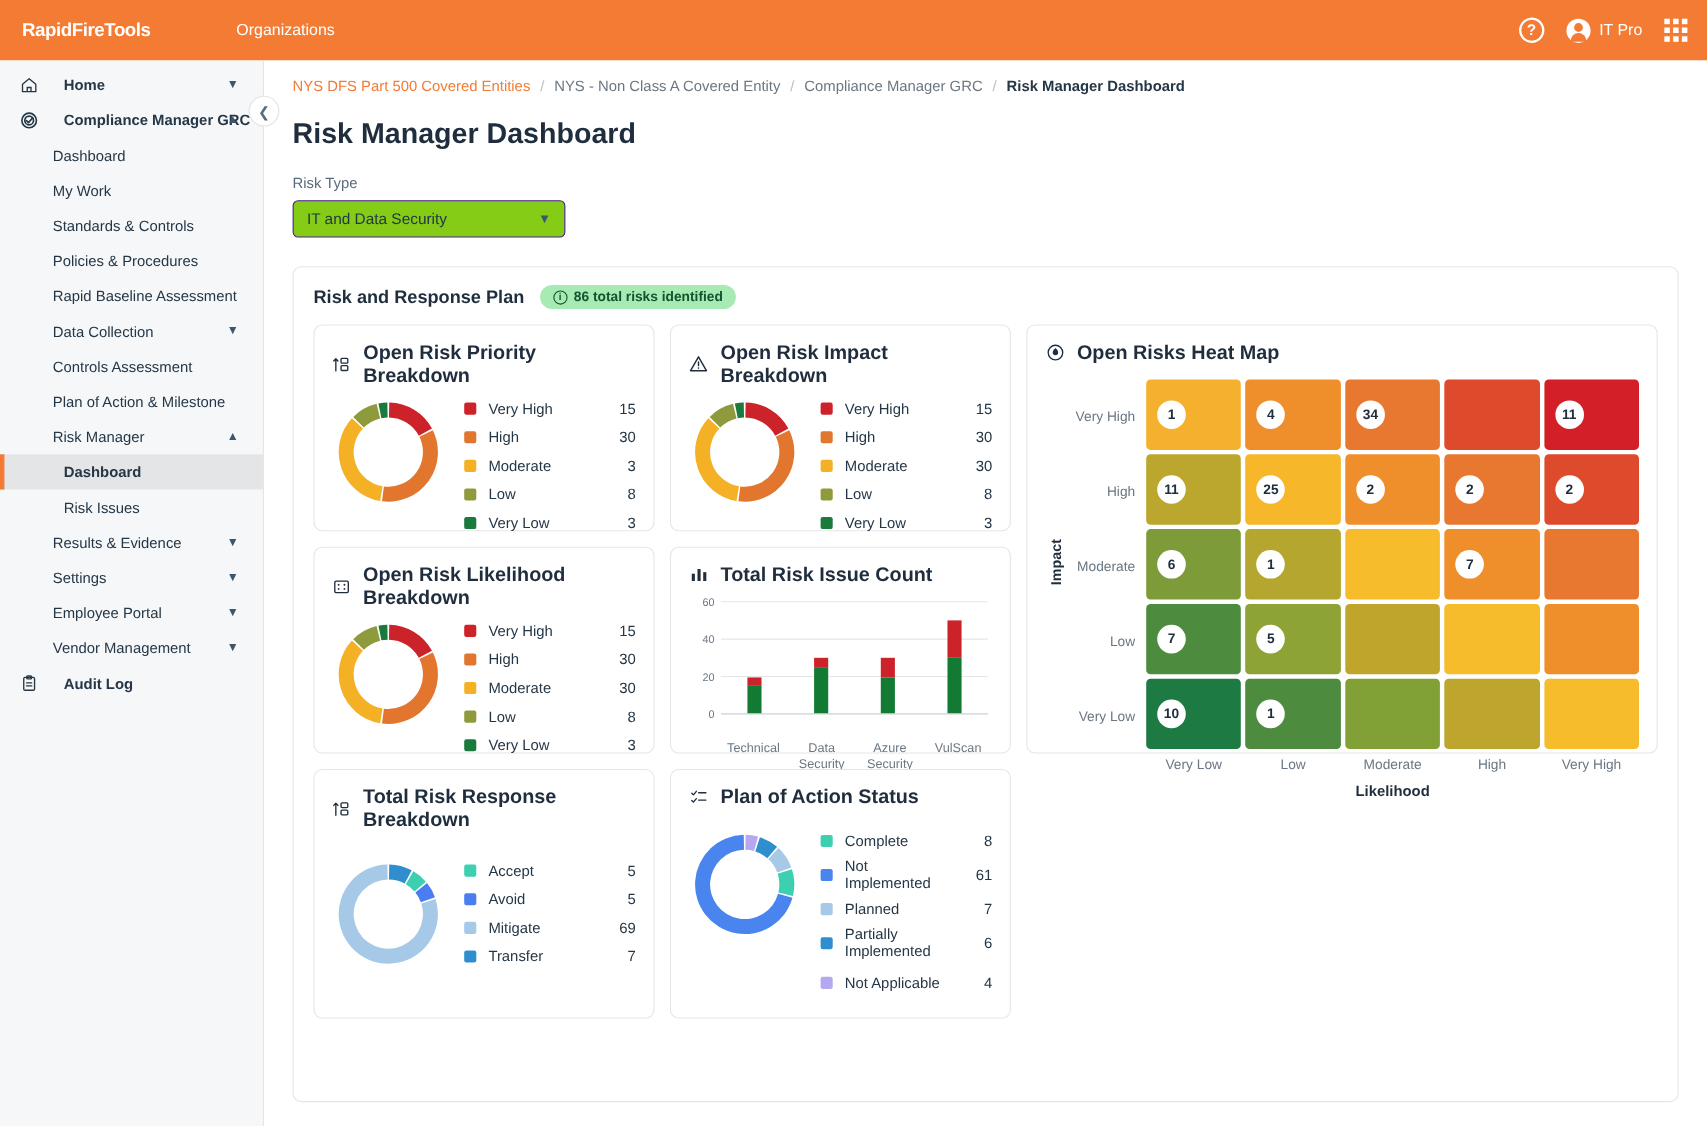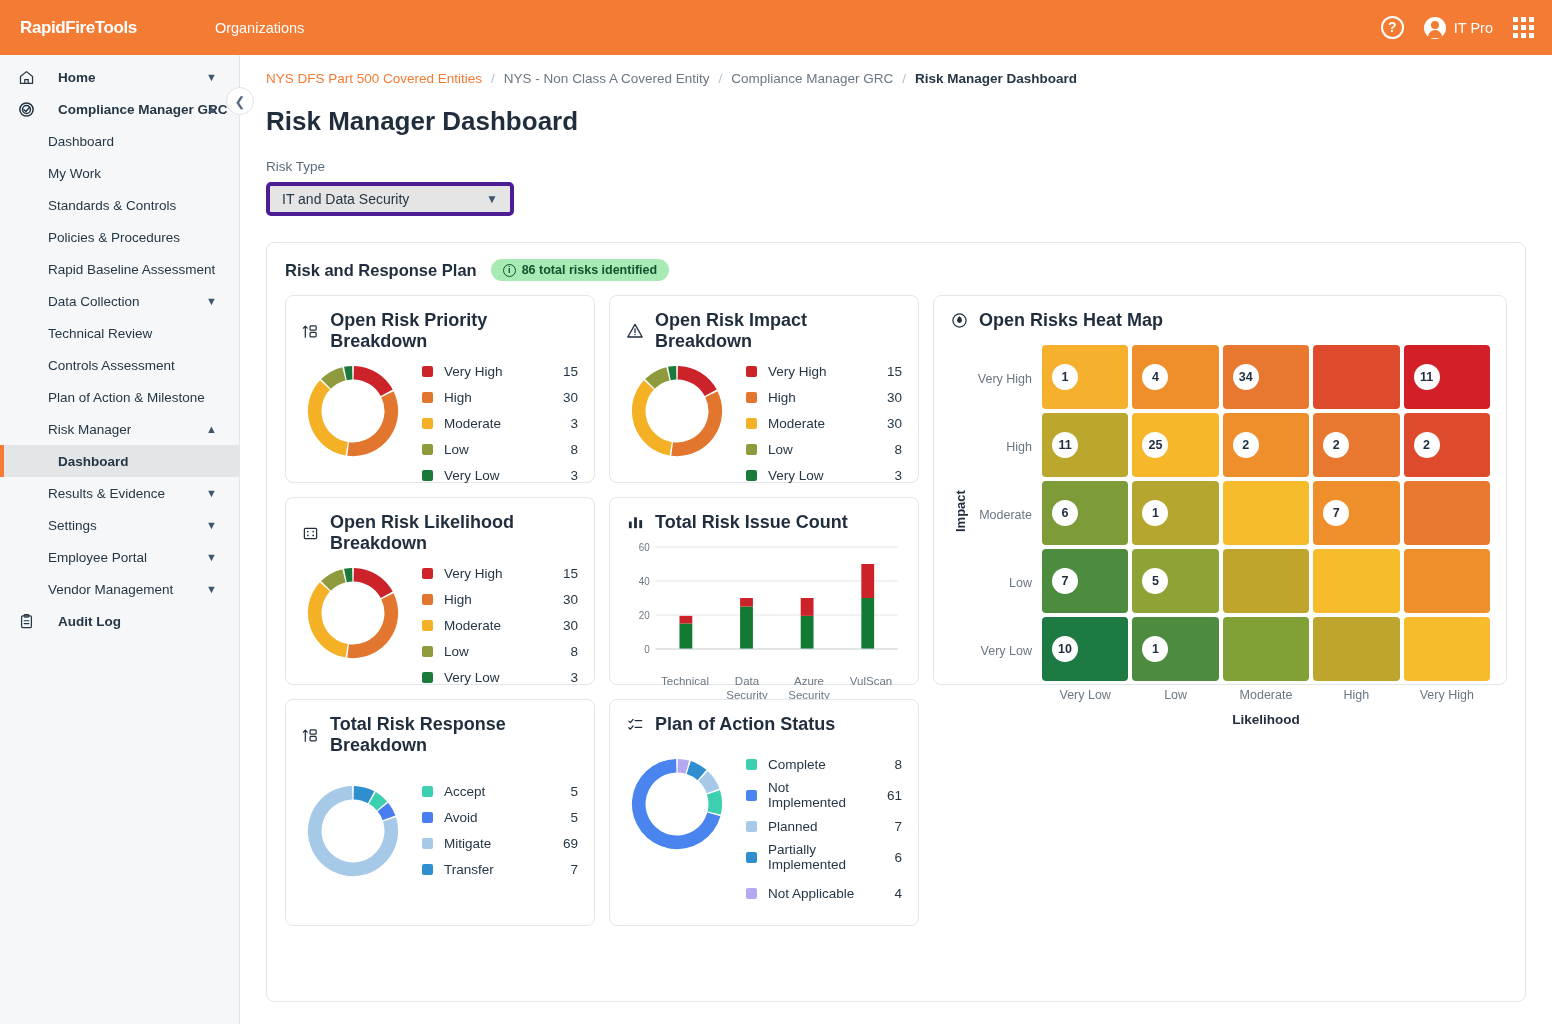--- a/index.html
+++ b/index.html
@@ -110,21 +110,21 @@
     border: 1px solid #d4d9de; background:#fff; color:#253746; font-weight:600;
   }
   .btn.primary {
     background:#f47b34; border-color:#f47b34; color:#fff; font-weight:600;
     padding: 0 18px;
   }
 
   .risk-type-label { margin: 22px 0 0 26px; font-size: 13.5px; color:#5a6b7d; }
   .select-box {
     margin: 8px 0 0 26px; width: 248px; height: 34px;
-    border: 4px solid #4c1d95; border-radius: 5px; background:#e5e5e5;
+    border: 1px solid #4c1d95; border-radius: 5px; background:#84cc16;
     display:flex; align-items:center; padding: 0 12px;
     font-size: 14px; color:#253746; cursor:pointer;
   }
   .select-box .chev { margin-left:auto; color:#3d566e; font-size: 12px; }
 
   .panel {
     margin: 26px 26px 0 26px; border: 1px solid #e3e6e9; border-radius: 8px;
     background:#fff; padding: 16px 18px 18px 18px; height: 760px;
   }
   .panel-head { display:flex; align-items:center; gap: 14px; }
@@ -262,34 +262,34 @@
       <span class="nav-label">Policies &amp; Procedures</span>
     </div>
     <div class="nav-item child">
       <span class="nav-label">Rapid Baseline Assessment</span>
     </div>
     <div class="nav-item child">
       <span class="nav-label">Data Collection</span>
       <span class="nav-chev">▼</span>
     </div>
     <div class="nav-item child">
-      <span class="nav-label">Technical Review</span>
-    </div>
-    <div class="nav-item child">
       <span class="nav-label">Controls Assessment</span>
     </div>
     <div class="nav-item child">
       <span class="nav-label">Plan of Action &amp; Milestone</span>
     </div>
     <div class="nav-item child">
       <span class="nav-label">Risk Manager</span>
       <span class="nav-chev">▲</span>
     </div>
     <div class="nav-item grandchild active">
       <span class="nav-label">Dashboard</span>
+    </div>
+    <div class="nav-item grandchild">
+      <span class="nav-label">Risk Issues</span>
     </div>
     <div class="nav-item child">
       <span class="nav-label">Results &amp; Evidence</span>
       <span class="nav-chev">▼</span>
     </div>
     <div class="nav-item child">
       <span class="nav-label">Settings</span>
       <span class="nav-chev">▼</span>
     </div>
     <div class="nav-item child">

